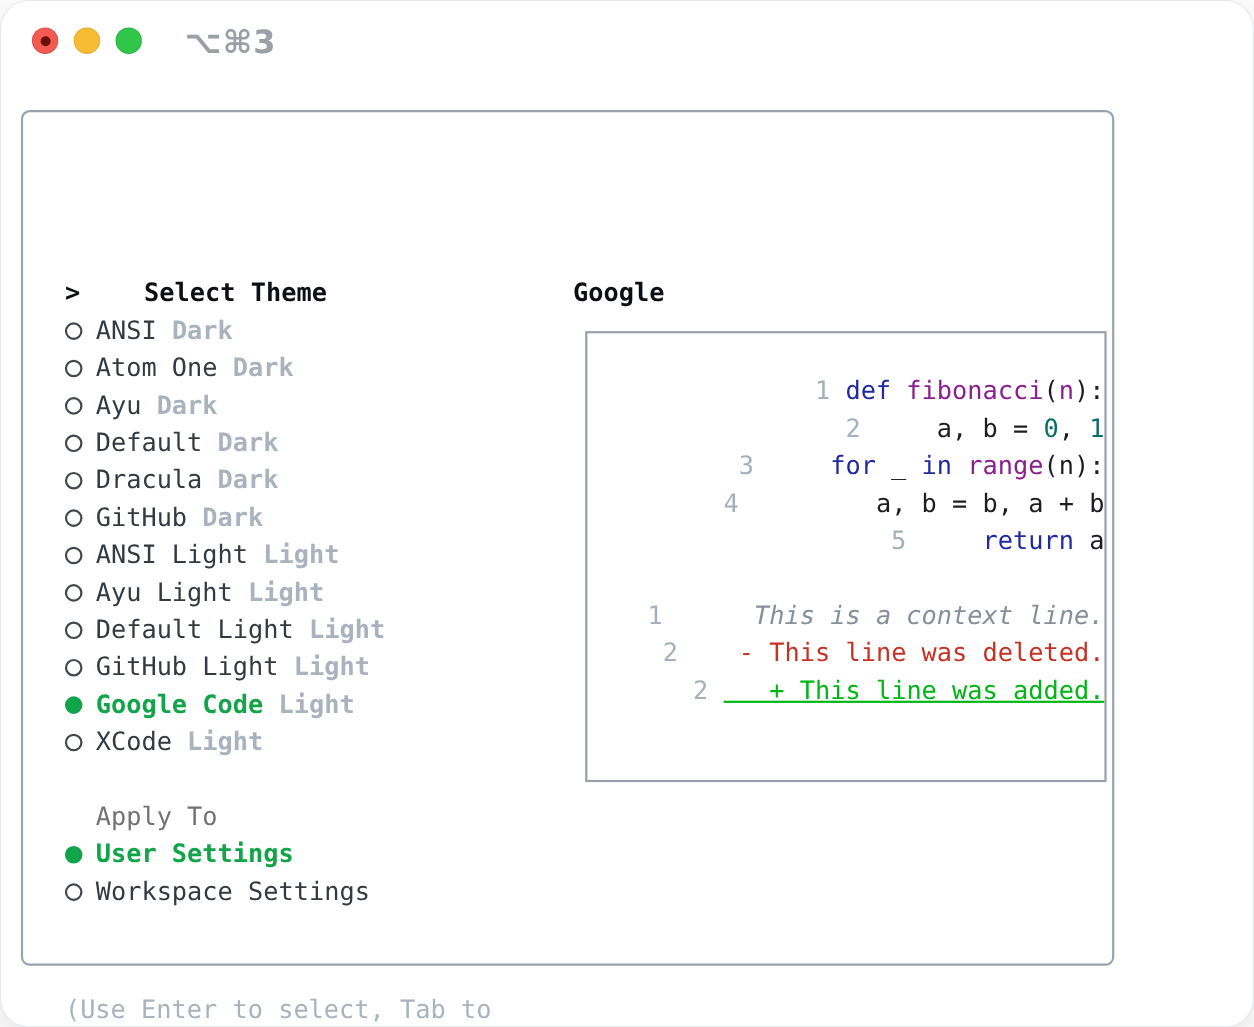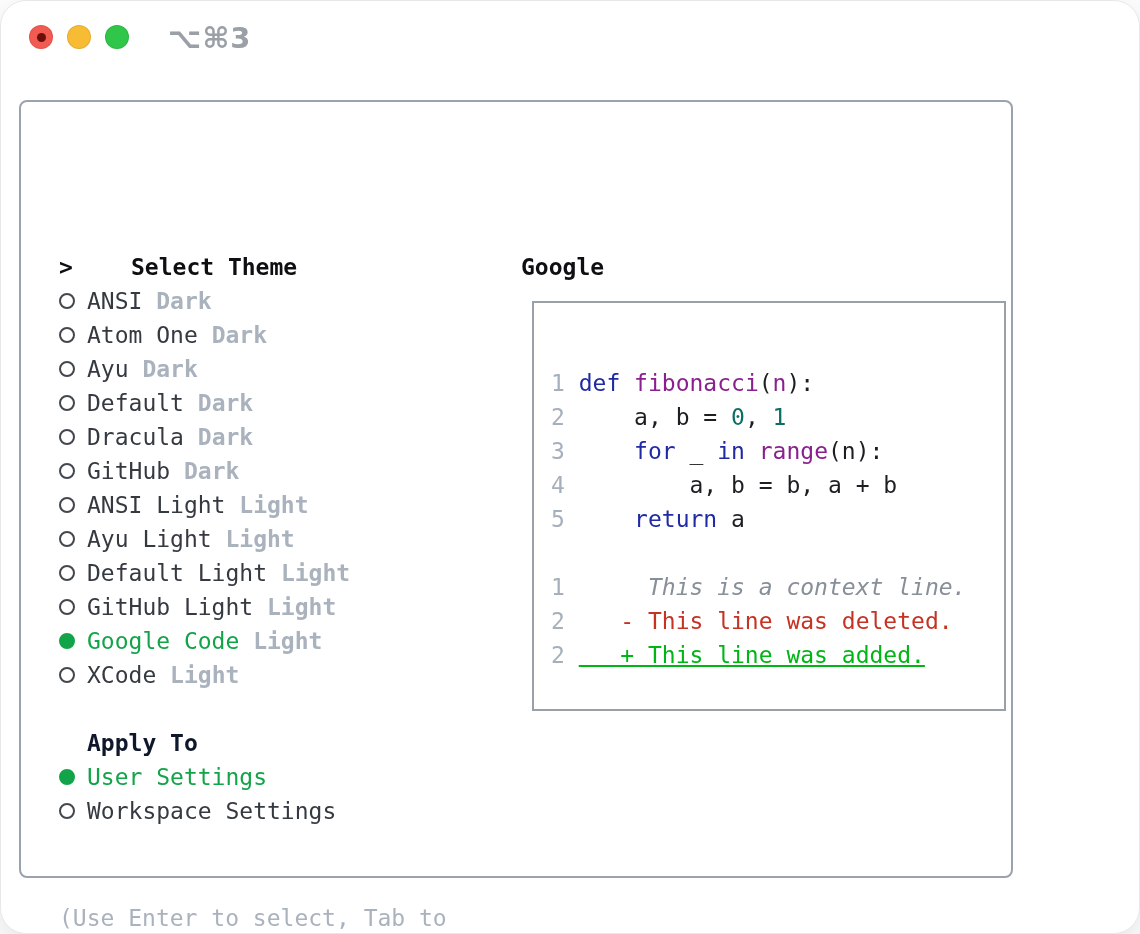--- a/index.html
+++ b/index.html
@@ -48,32 +48,32 @@
   }
   
   .left-col{position:absolute;left:38px;top:148px;font-size:23px;line-height:34px;white-space:pre;}
   .row{display:flex;align-items:center;height:34px;}
   .bullet-cell{width:28px;flex:none;display:flex;align-items:center;}
   .prompt-char{font-weight:bold;color:var(--header-black);}
   .ring{display:inline-block;width:12px;height:12px;border:2.5px solid #42474e;border-radius:50%;box-sizing:content-box;}
   .ring.selected{border-color:var(--accent-green);background:var(--accent-green);}
   .heading-text{font-weight:bold;color:var(--header-black);margin-left:44px;}
   .t-name{color:var(--text-dark);}
-  .t-name.selected{color:var(--accent-green);}
+  .t-name.selected{color:var(--accent-green);font-weight:bold;}
   .t-variant{color:var(--muted-gray);font-weight:bold;}
-  .apply-heading{color:#0f172a;font-weight:bold;}
+  .apply-heading{color:#737373;}
   .spacer{height:34px;}
   .hint{color:var(--muted-gray);white-space:pre-wrap;width:29ch;line-height:34px;margin-top:39px;}
   
   .preview-heading{position:absolute;left:500px;top:148px;height:34px;line-height:34px;font-size:23px;font-weight:bold;color:var(--header-black);}
   .preview-box{
     position:absolute;left:511px;top:199px;width:474px;height:410px;box-sizing:border-box;
     border:2px solid var(--box-border);background:#fff;overflow:hidden;
   }
-  .code{margin:0;padding:63px 0 0 17px;font-size:23px;line-height:34px;}
+  .code{margin:0;padding:36px 0 0 17px;font-size:23px;line-height:34px;text-align:right;}
   .code-line{height:34px;white-space:pre;}
   .c-ln{color:var(--line-number-gray);}
   .c-kw{color:var(--keyword-blue);}
   .c-fn{color:var(--function-purple);}
   .c-lit{color:var(--literal-teal);}
   .c-pl{color:#1c1e22;}
   .c-ctx{color:var(--diff-context-gray);font-style:italic;}
   .c-del{color:var(--diff-deleted-red);}
   .c-add{color:var(--diff-added-green);text-decoration:underline;}
 </style>

